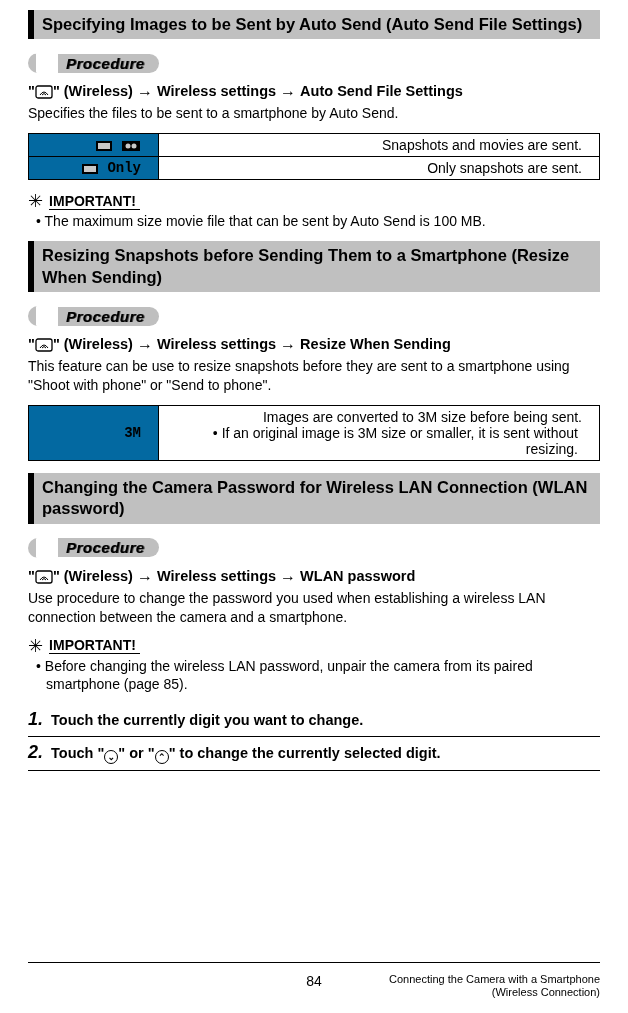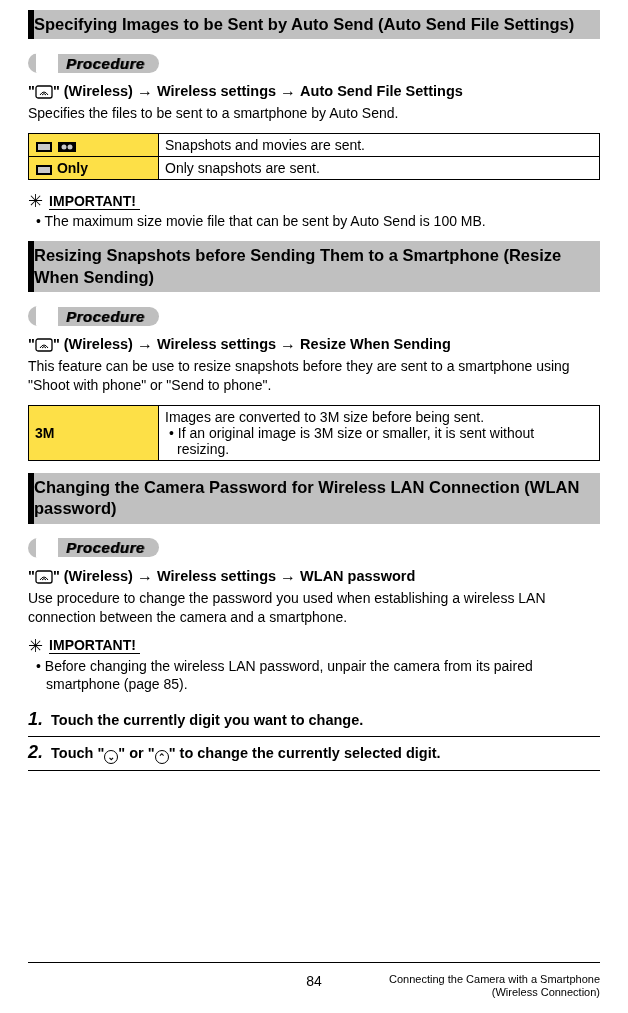--- a/index.html
+++ b/index.html
@@ -8,21 +8,21 @@
       height: 1013px;
       font-family: Arial, Helvetica, sans-serif;
       background: #fff;
       color: #000;
       position: relative;
       padding: 10px 28px 0 28px;
     }
     .section-header {
       background: #c0c0c0;
       border-left: 6px solid #000;
-      padding: 4px 6px 4px 0;
+      padding: 4px 6px 4px 8px;
       font-weight: bold;
       font-size: 16.5px;
       line-height: 1.3;
       margin-bottom: 10px;
     }
     .procedure-tag {
       display: inline-flex;
       align-items: center;
       margin: 4px 0 6px 0;
       gap: 20px;
@@ -59,28 +59,30 @@
       margin-bottom: 10px;
     }
     table.spec {
       width: 100%;
       border-collapse: collapse;
       margin-bottom: 12px;
       font-size: 14px;
     }
     table.spec td {
       border: 1px solid #000;
-      padding: 3px 6px;
+      padding: 3px 17px;
       vertical-align: top;
+      text-align: right;
     }
     table.spec td.k {
-      background: #fde047;
+      background: #0369a1;
       font-weight: bold;
       width: 130px;
       vertical-align: middle;
+      font-family: Liberation Mono, monospace;
     }
     .bullet-sub { padding-left: 12px; text-indent: -8px; display:block; padding-right:4px;}
     .important {
       display: flex;
       align-items: center;
       gap: 6px;
       margin: 4px 0 2px 0;
       border-bottom: 0;
     }
     .important .star { font-size: 18px; line-height: 1; }

